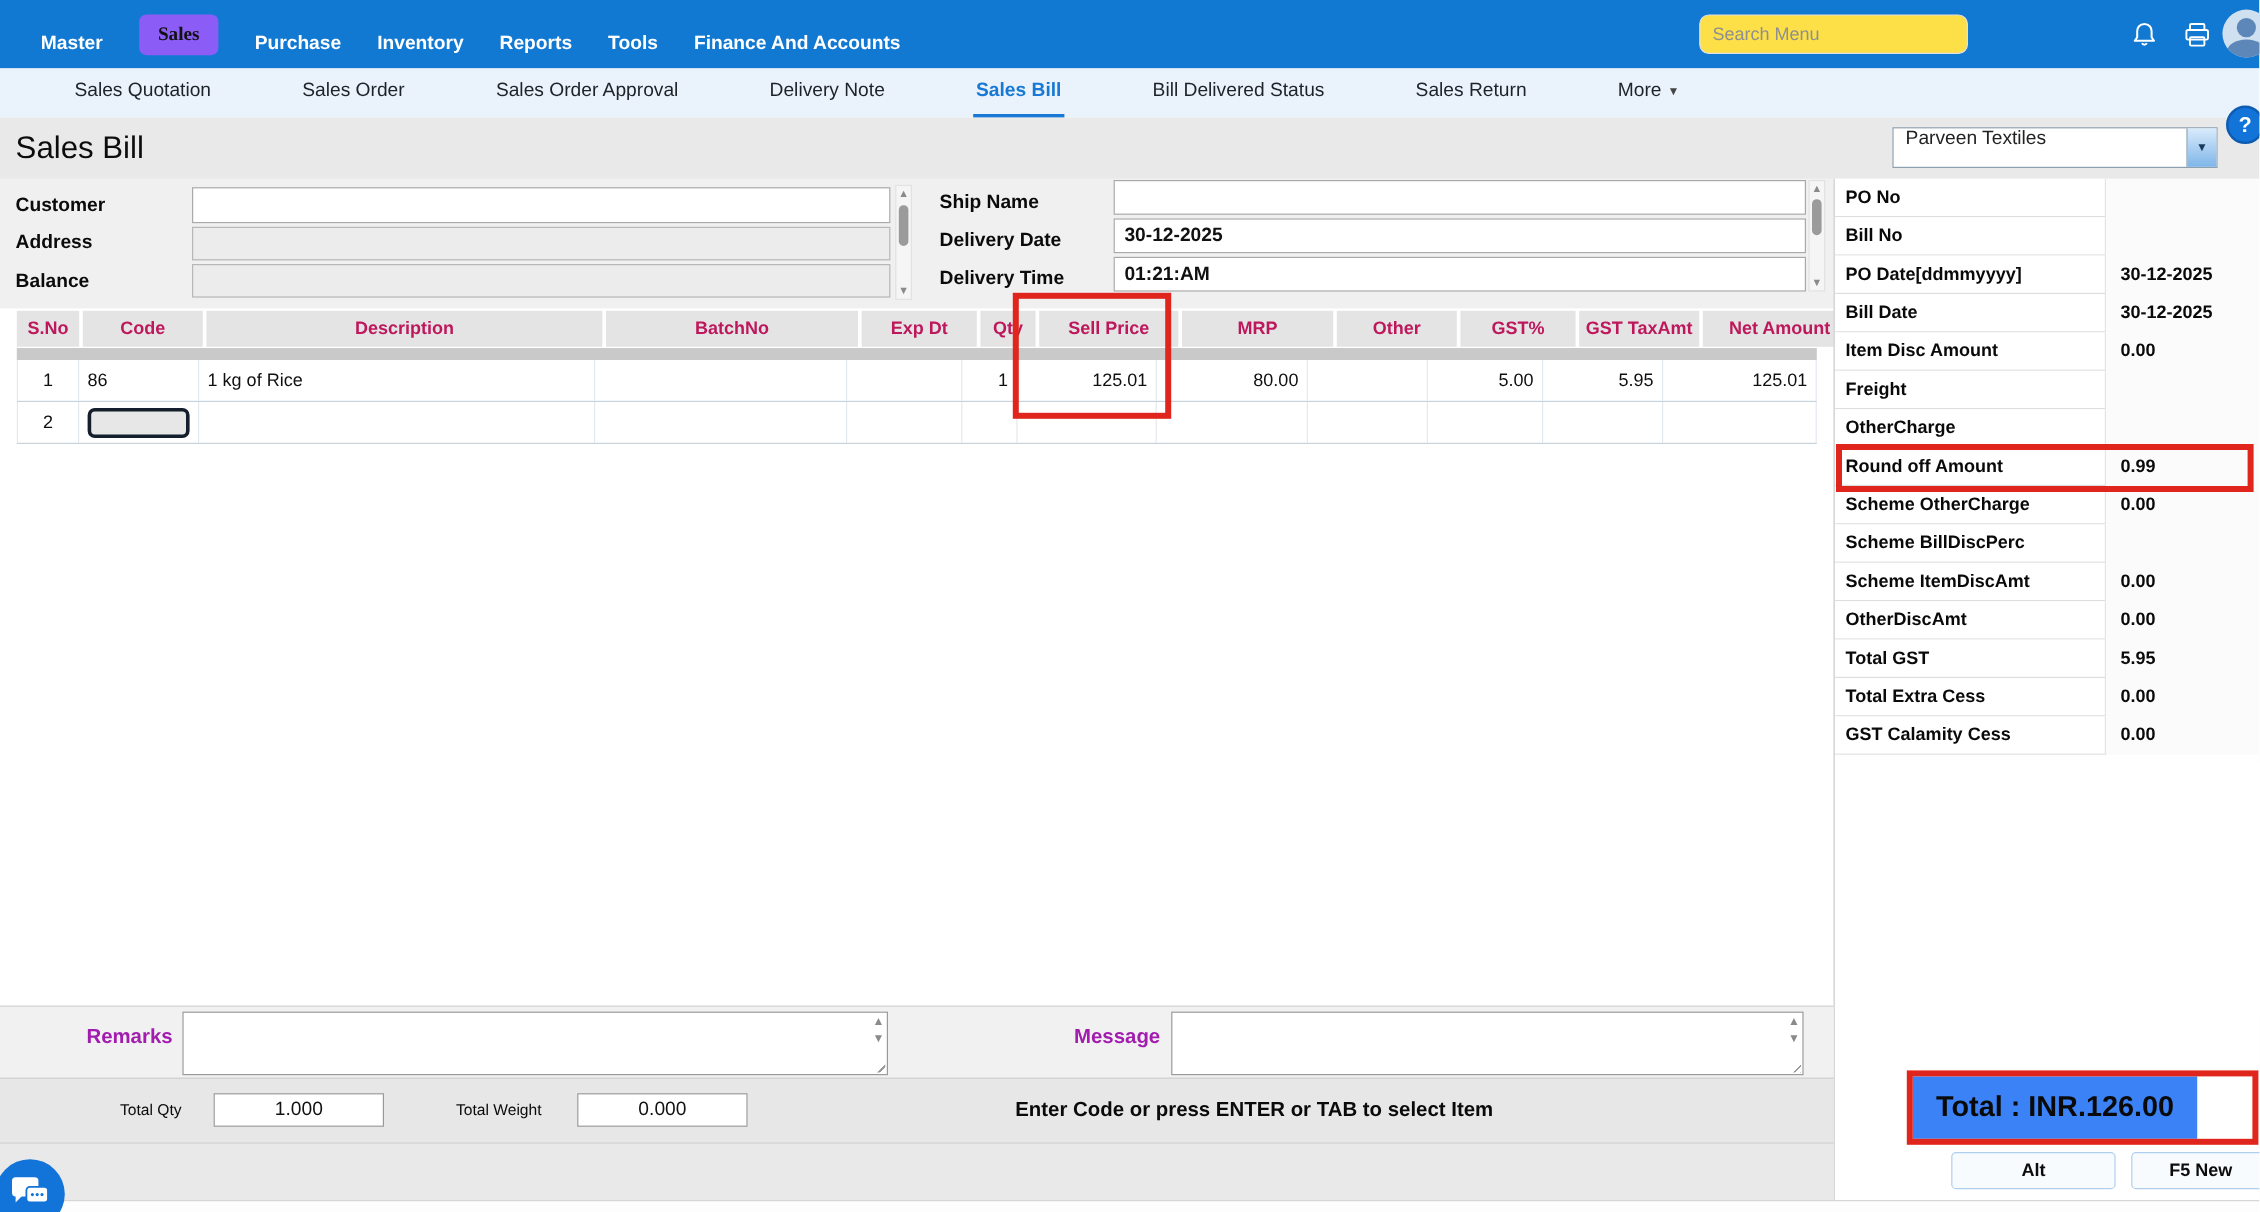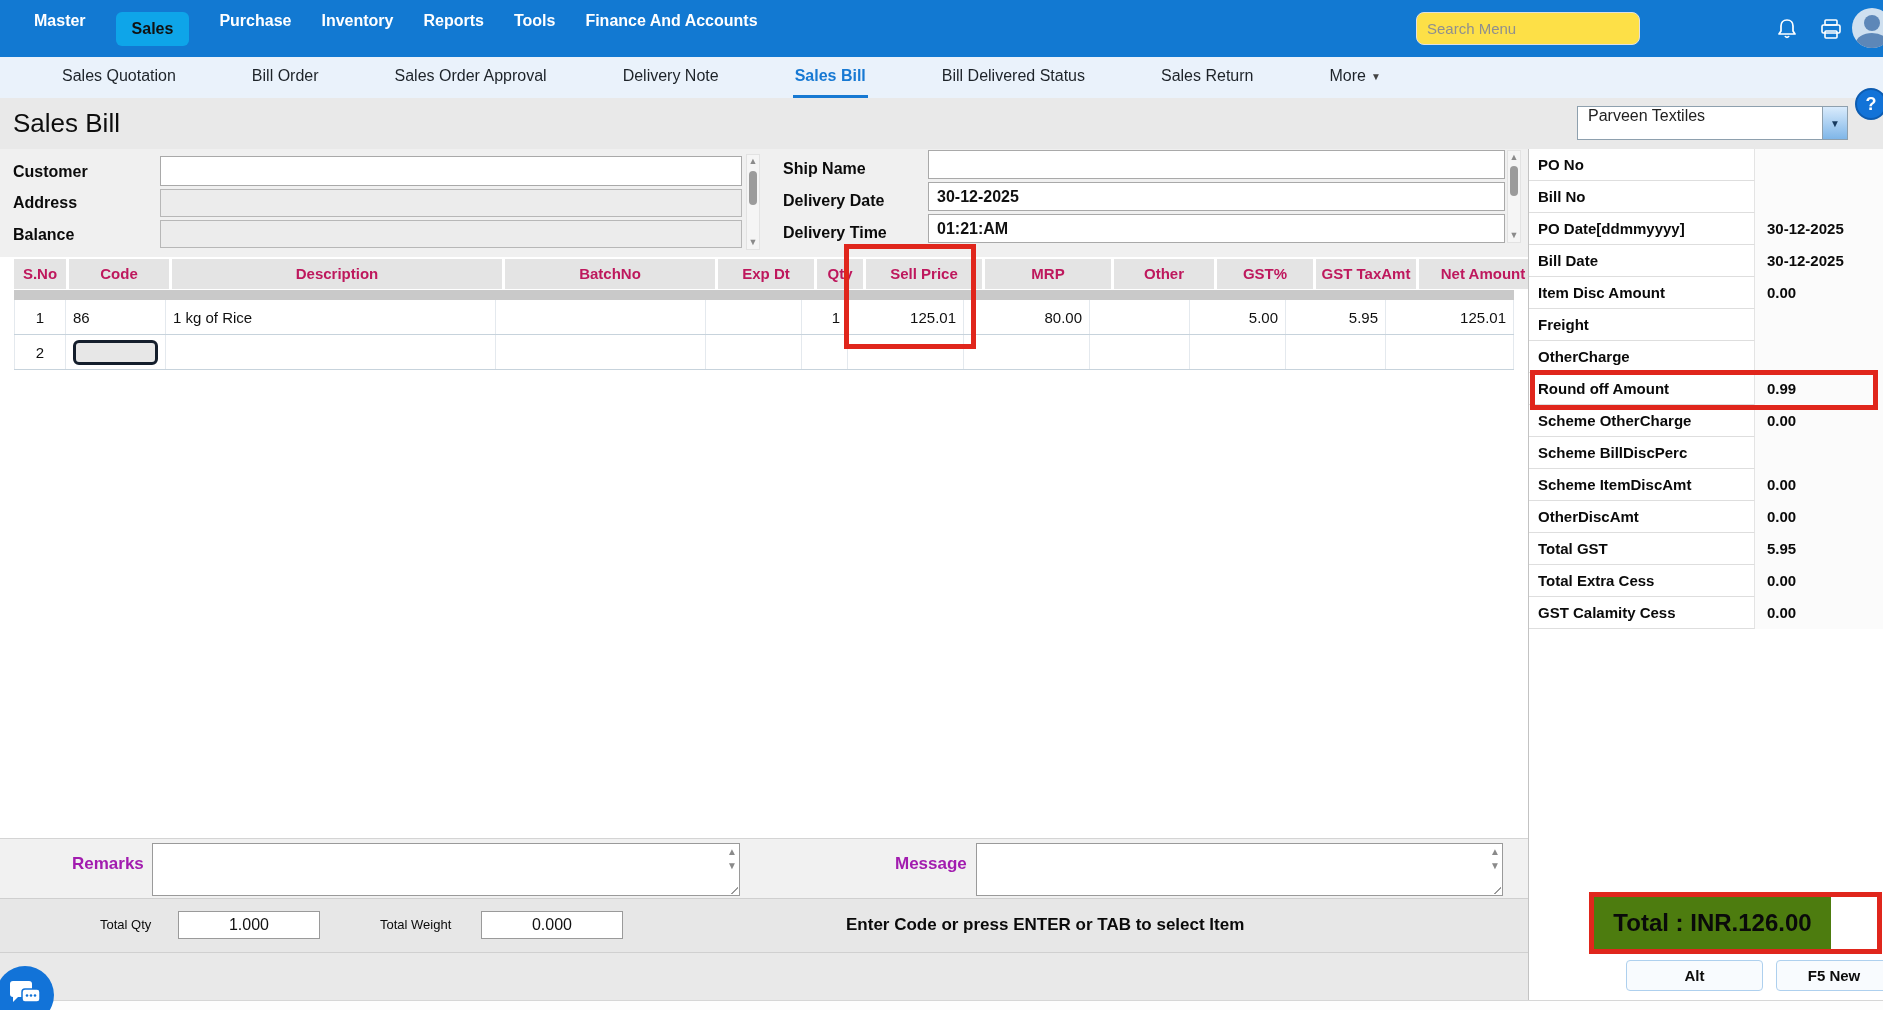--- a/index.html
+++ b/index.html
@@ -1,23 +1,23 @@
 <!DOCTYPE html>
 <html><head>
 <meta charset="utf-8">
 <style>
   * { box-sizing: border-box; margin: 0; padding: 0; }
   body { font-family: "Liberation Sans", sans-serif; background:#fff; }
   #screen { position:relative; width:1883px; height:1010px; background:#fff; overflow:hidden; }
 
   
   .topnav { position:absolute; left:0; top:0; width:1883px; height:57px; background:#1279d2; display:flex; align-items:center; }
-  .tn-items { display:flex; align-items:flex-start; gap:30px; padding-left:34px; }
+  .tn-items { display:flex; align-items:flex-end; gap:30px; padding-left:34px; }
   .tn-item { color:#fff; font-weight:700; font-size:16px; cursor:pointer; white-space:nowrap; }
-  .tn-item.active { background:#0ea5e9; color:#111; padding:8px 16px; border-radius:6px; }
+  .tn-item.active { background:#8b5cf6; color:#111; padding:8px 16px; border-radius:6px;font-family:Liberation Serif, serif; }
   .search-box { position:absolute; left:1416px; top:12px; width:224px; height:33px; background:#fde047; border:1px solid #e0e0e0; border-radius:8px; padding:0 10px; font-size:15px; color:#333; outline:none; font-family:"Liberation Sans",sans-serif;}
   .search-box::placeholder { color:#8f8f8f; }
   .icon-btn { position:absolute; top:14px; width:30px; height:30px; display:flex; align-items:center; justify-content:center; cursor:pointer; }
   .avatar { position:absolute; left:1852px; top:8px; width:40px; height:40px; border-radius:50%; background:#cfe0f0; overflow:hidden; }
   .avatar .head { position:absolute; left:12px; top:7px; width:16px; height:16px; border-radius:50%; background:#5d87b8; }
   .avatar .body { position:absolute; left:4px; top:25px; width:32px; height:20px; border-radius:50% 50% 0 0; background:#5d87b8; }
 
   
   .subnav { position:absolute; left:0; top:57px; width:1883px; height:41px; background:#eaf2fb; display:flex; align-items:stretch; gap:36px; padding-left:24px; }
   .sn-item { font-size:16px; color:#1d2329; display:flex; align-items:center; cursor:pointer; white-space:nowrap; border-bottom:3px solid transparent; padding:0 2px;margin-left:36px; }
@@ -77,21 +77,21 @@
   .ta-resize { position:absolute; right:1px; bottom:1px; width:10px; height:10px; background:repeating-linear-gradient(135deg,#9a9a9a 0 1.5px,transparent 1.5px 4.5px); clip-path:polygon(100% 0,100% 100%,0 100%); }
 
   .qty-band { position:absolute; left:0; top:898px; width:1528px; height:54px; background:#e7e7e7; border-top:1px solid #cfcfcf; }
   .q-label { position:absolute; font-size:13px; font-weight:400; color:#0b0b0b; top:18px; }
   .q-input { position:absolute; top:12px; height:28px; background:#fff; border:1px solid #9a9a9a; font-size:16px; color:#111; text-align:center; line-height:26px; }
   .hint-text { position:absolute; top:16px; left:846px; font-size:17px; font-weight:700; color:#0a0a0a; }
 
   .lower-band { position:absolute; left:0; top:952px; width:1528px; height:48px; background:#e9e9e9; border-top:1px solid #d0d0d0; }
   .bottom-strip { position:absolute; left:0; top:1000px; width:1883px; height:10px; background:#fdfdfd; border-top:1px solid #d6d6d6; }
 
-  .total-text { position:absolute; left:1594px; top:897px; width:237px; height:52px; display:flex; align-items:center; justify-content:center; font-size:24px; font-weight:700; color:#0a0a0a; background:#4d7c0f; }
+  .total-text { position:absolute; left:1594px; top:897px; width:237px; height:52px; display:flex; align-items:center; justify-content:center; font-size:24px; font-weight:700; color:#0a0a0a; background:#3b82f6; }
   .btn { position:absolute; top:960px; height:31px; background:#f8fbfe; border:1px solid #aed0ee; border-radius:4px; font-size:15px; font-weight:700; color:#0c0c0c; display:flex; align-items:center; justify-content:center; cursor:pointer; }
 
   .chat-fab { position:absolute; left:-4px; top:966px; width:58px; height:58px; border-radius:50%; background:#1273d8; cursor:pointer; }
 </style>
 </head>
 <body>
 
 <div id="screen">
 
   <div class="topnav">
@@ -119,21 +119,21 @@
       </svg>
     </div>
     <div class="avatar">
       <div class="head"></div>
         <div class="body"></div>
     </div>
   </div>
 
   <div class="subnav">
     <div class="sn-item">Sales Quotation</div>
-    <div class="sn-item">Bill Order</div>
+    <div class="sn-item">Sales Order</div>
     <div class="sn-item">Sales Order Approval</div>
     <div class="sn-item">Delivery Note</div>
     <div class="sn-item active">Sales Bill</div>
     <div class="sn-item">Bill Delivered Status</div>
     <div class="sn-item">Sales Return</div>
     <div class="sn-item">
         <span>More</span>
         <span class="sn-caret">▼</span>
       </div>
   </div>

